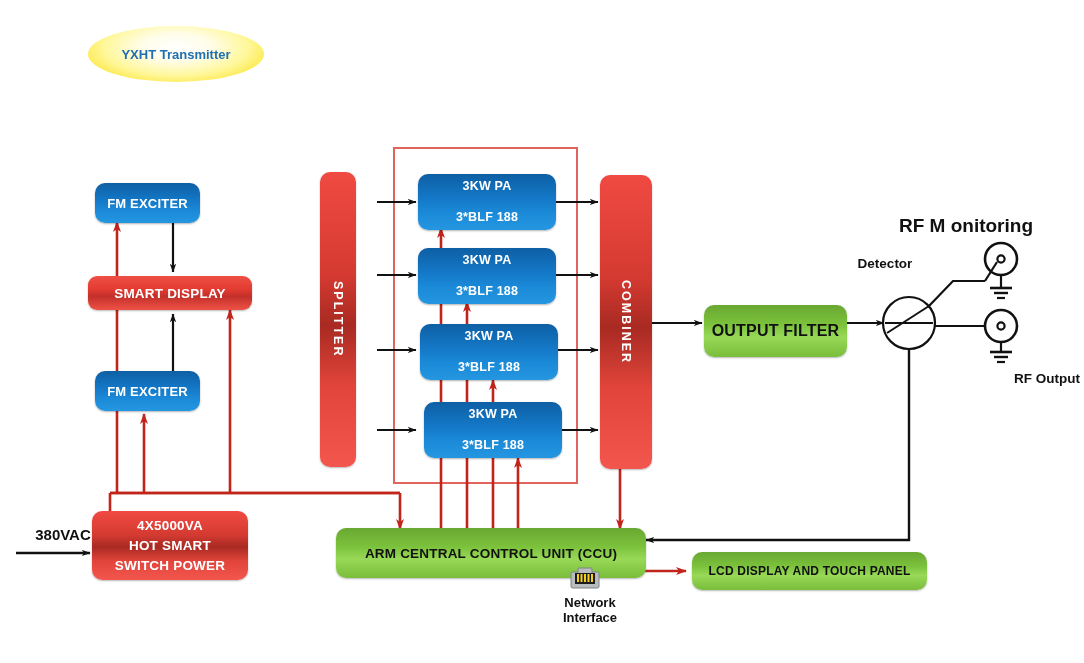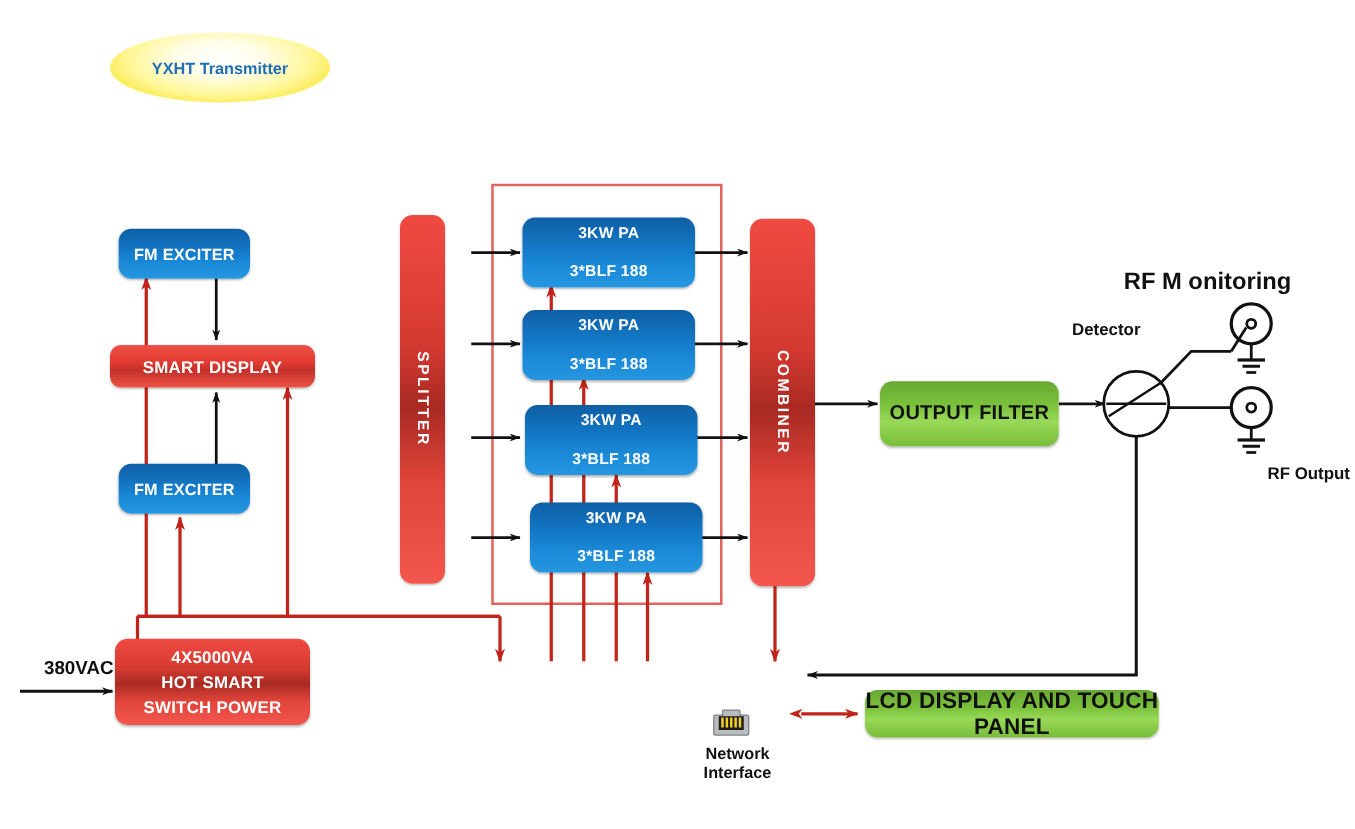--- a/index.html
+++ b/index.html
@@ -289,20 +289,23 @@
   <div class="node green" style="left:704px; top:305px; width:143px; height:52px; font-size:16px;">
     <span>OUTPUT FILTER</span>
   </div>
 
   <div class="plain-label" style="left:845px; top:256px; width:80px; font-size:13.5px;text-align:center;">Detector</div>
 
   <div class="plain-label" style="left:896px; top:215px; width:140px; font-size:19px;">RF M onitoring</div>
 
   <div class="plain-label" style="left:984px; top:371px; width:126px; font-size:13.5px;">RF Output</div>
 
+  <div class="node green" style="left:336px; top:528px; width:310px; height:50px; font-size:13.5px;">
+    <span>ARM CENTRAL CONTROL UNIT (CCU)</span>
+  </div>
 
   <div style="position:absolute; left:570px; top:567px; width:30px; height:22px; z-index:7;">
     <svg viewBox="0 0 30 22" width="30" height="22">
       <rect x="1" y="5" width="28" height="16" rx="1.5" fill="#b9bcbe" stroke="#7d8285" stroke-width="1"></rect>
       <rect x="8" y="1" width="14" height="6" rx="1" fill="#b9bcbe" stroke="#7d8285" stroke-width="1"></rect>
       <rect x="5" y="6" width="20" height="11" fill="#1c1c1c"></rect>
       <g fill="#f3d01b">
         <rect x="7" y="7" width="2" height="8"></rect>
         <rect x="10.5" y="7" width="2" height="8"></rect>
         <rect x="14" y="7" width="2" height="8"></rect>
@@ -310,17 +313,17 @@
         <rect x="21" y="7" width="2" height="8"></rect>
       </g>
     </svg>
   </div>
 
   <div class="plain-label" style="left:535px; top:595px; width:110px; font-size:13px;">
     <div>Network</div>
     <div>Interface</div>
   </div>
 
-  <div class="node green" style="left:692px; top:552px; width:235px; height:38px; font-size:18px;">
+  <div class="node green" style="left:692px; top:552px; width:235px; height:38px; font-size:12px;">
     <span>LCD DISPLAY AND TOUCH PANEL</span>
   </div>
 
 </div>
 
 </body></html>

